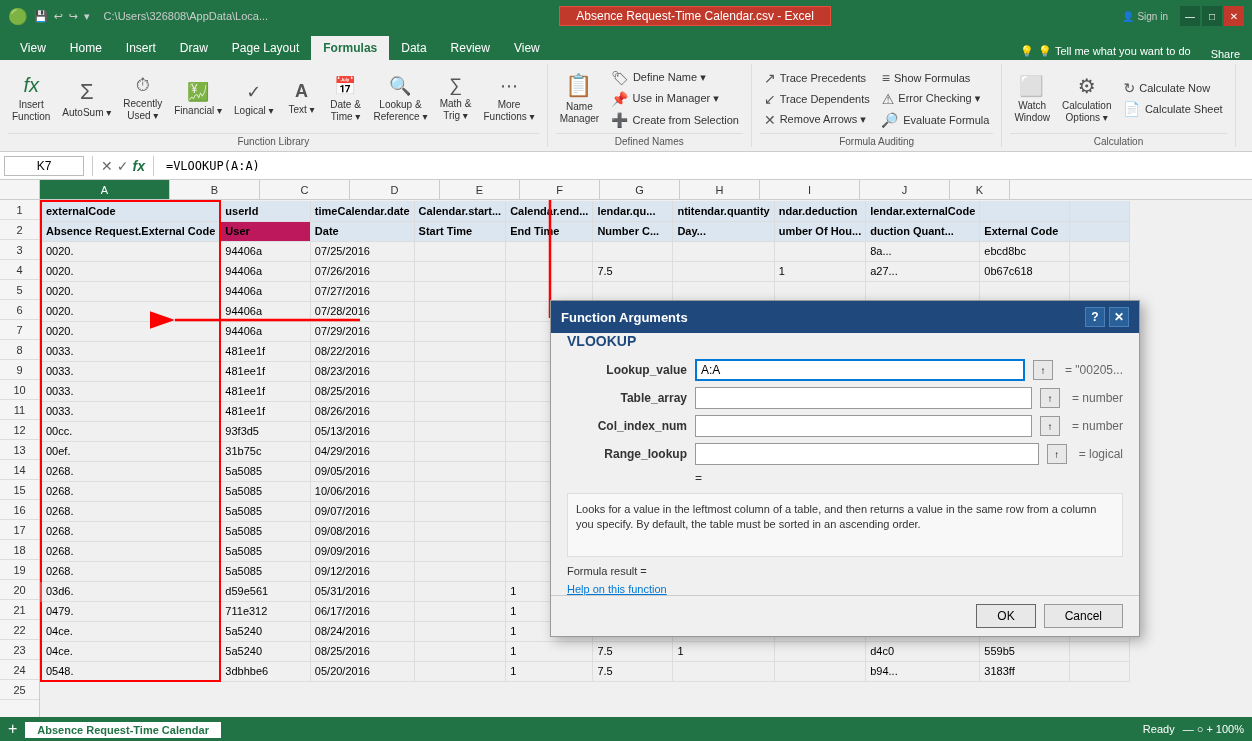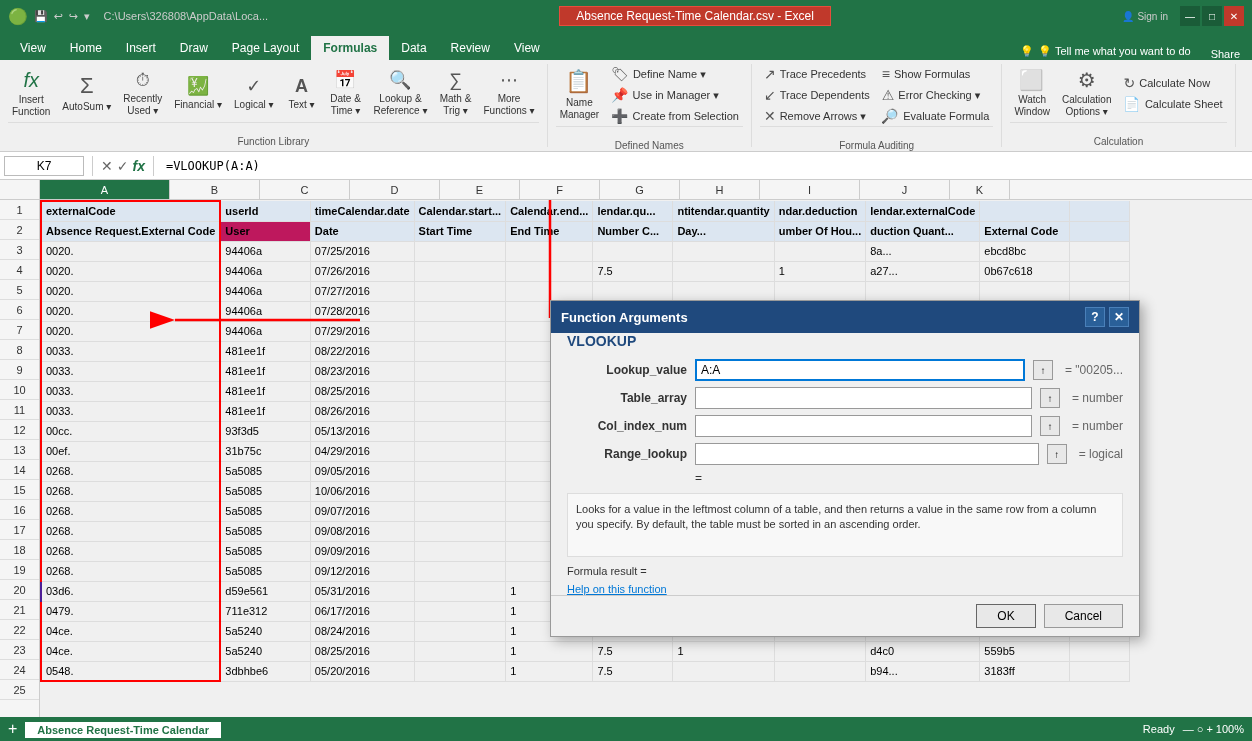--- a/index.html
+++ b/index.html
@@ -75,21 +75,21 @@
     .ribbon-group-content {
       display: flex;
       gap: 4px;
       flex: 1;
       align-items: center;
     }
     .ribbon-group-label {
       font-size: 10px;
       color: #555;
       margin-top: auto;
-      padding-top: 13px;
+      padding-top: 2px;
       border-top: 1px solid #ddd;
       width: 100%;
       text-align: center;
     }
     .ribbon-btn {
       display: flex;
       flex-direction: column;
       align-items: center;
       cursor: pointer;
       padding: 2px 4px;
@@ -816,21 +816,21 @@
           <td></td>
           <td></td>
           <td></td>
           <td></td>
           <td></td>
           <td></td>
           <td></td>
           <td></td>
         </tr>
         <tr>
-          <td style="border-left:2px solid #4c1d95; border-right:2px solid red;margin-left:28px;">03d6.</td>
+          <td style="border-left:2px solid #ef4444; border-right:2px solid red;margin-left:28px;">03d6.</td>
           <td>d59e561</td>
           <td>05/31/2016</td>
           <td></td>
           <td>1</td>
           <td>7.5</td>
           <td>1</td>
           <td></td>
           <td>2864f</td>
           <td>16b6d</td>
           <td></td>

